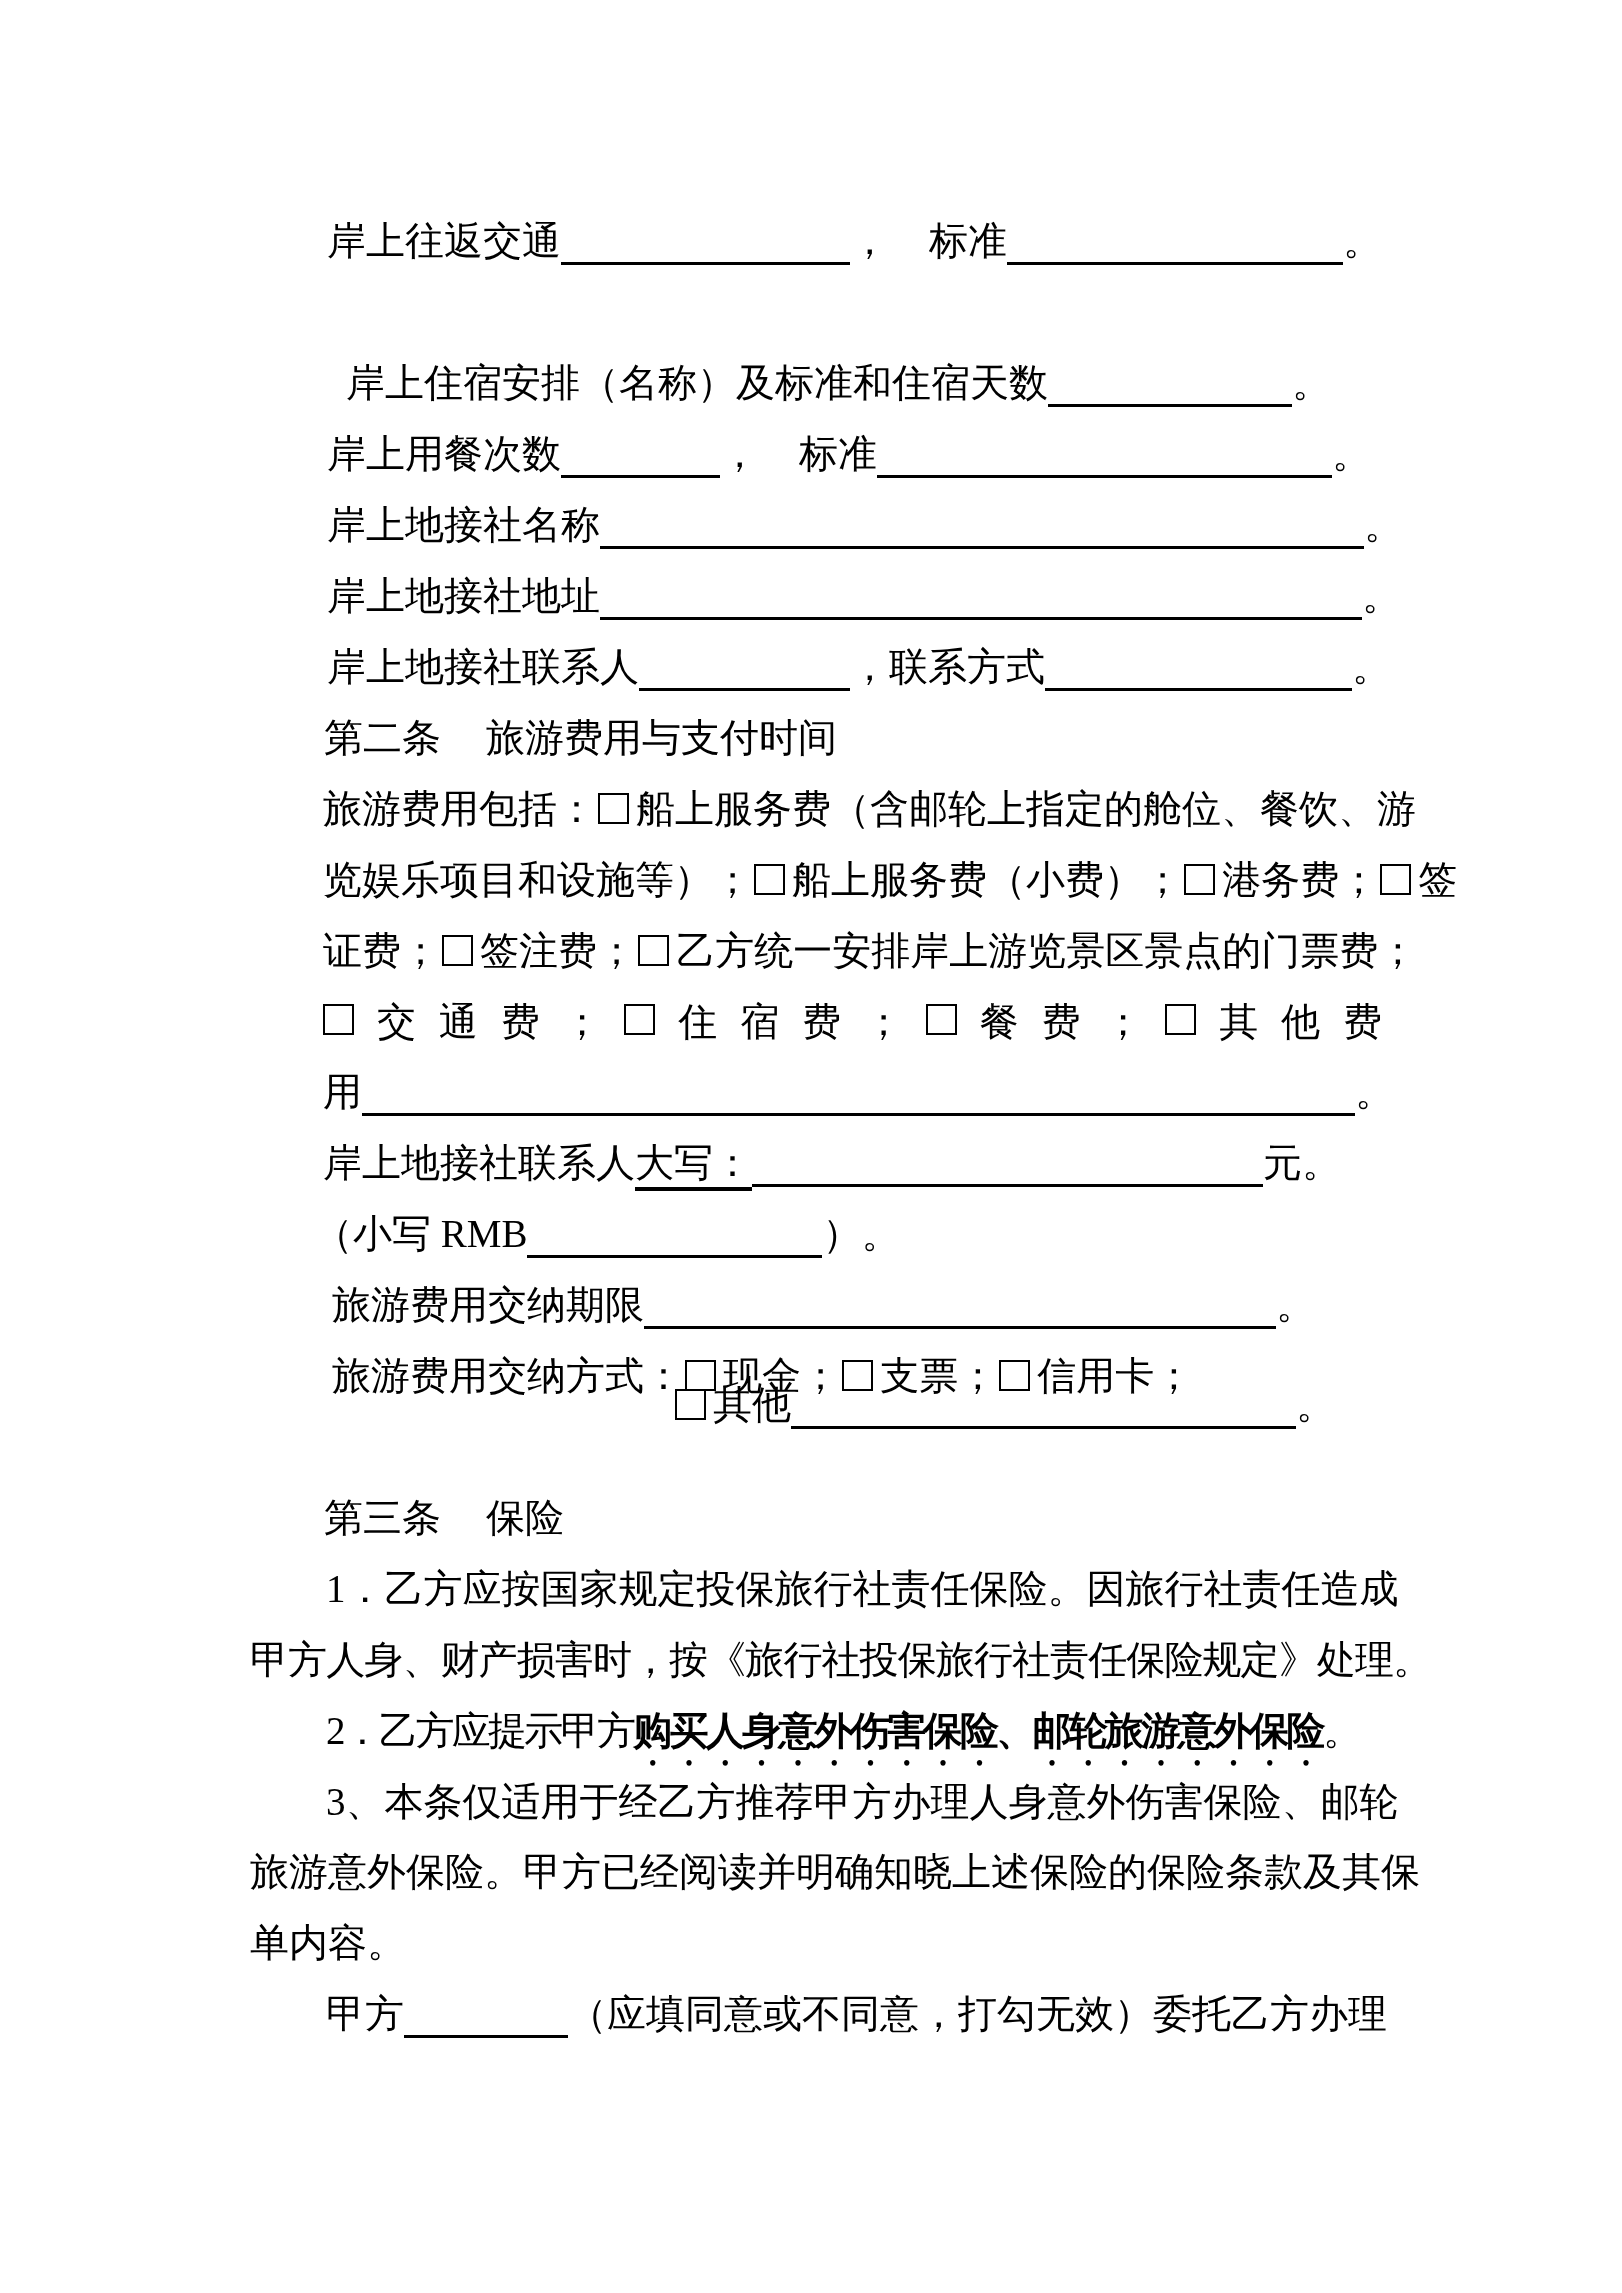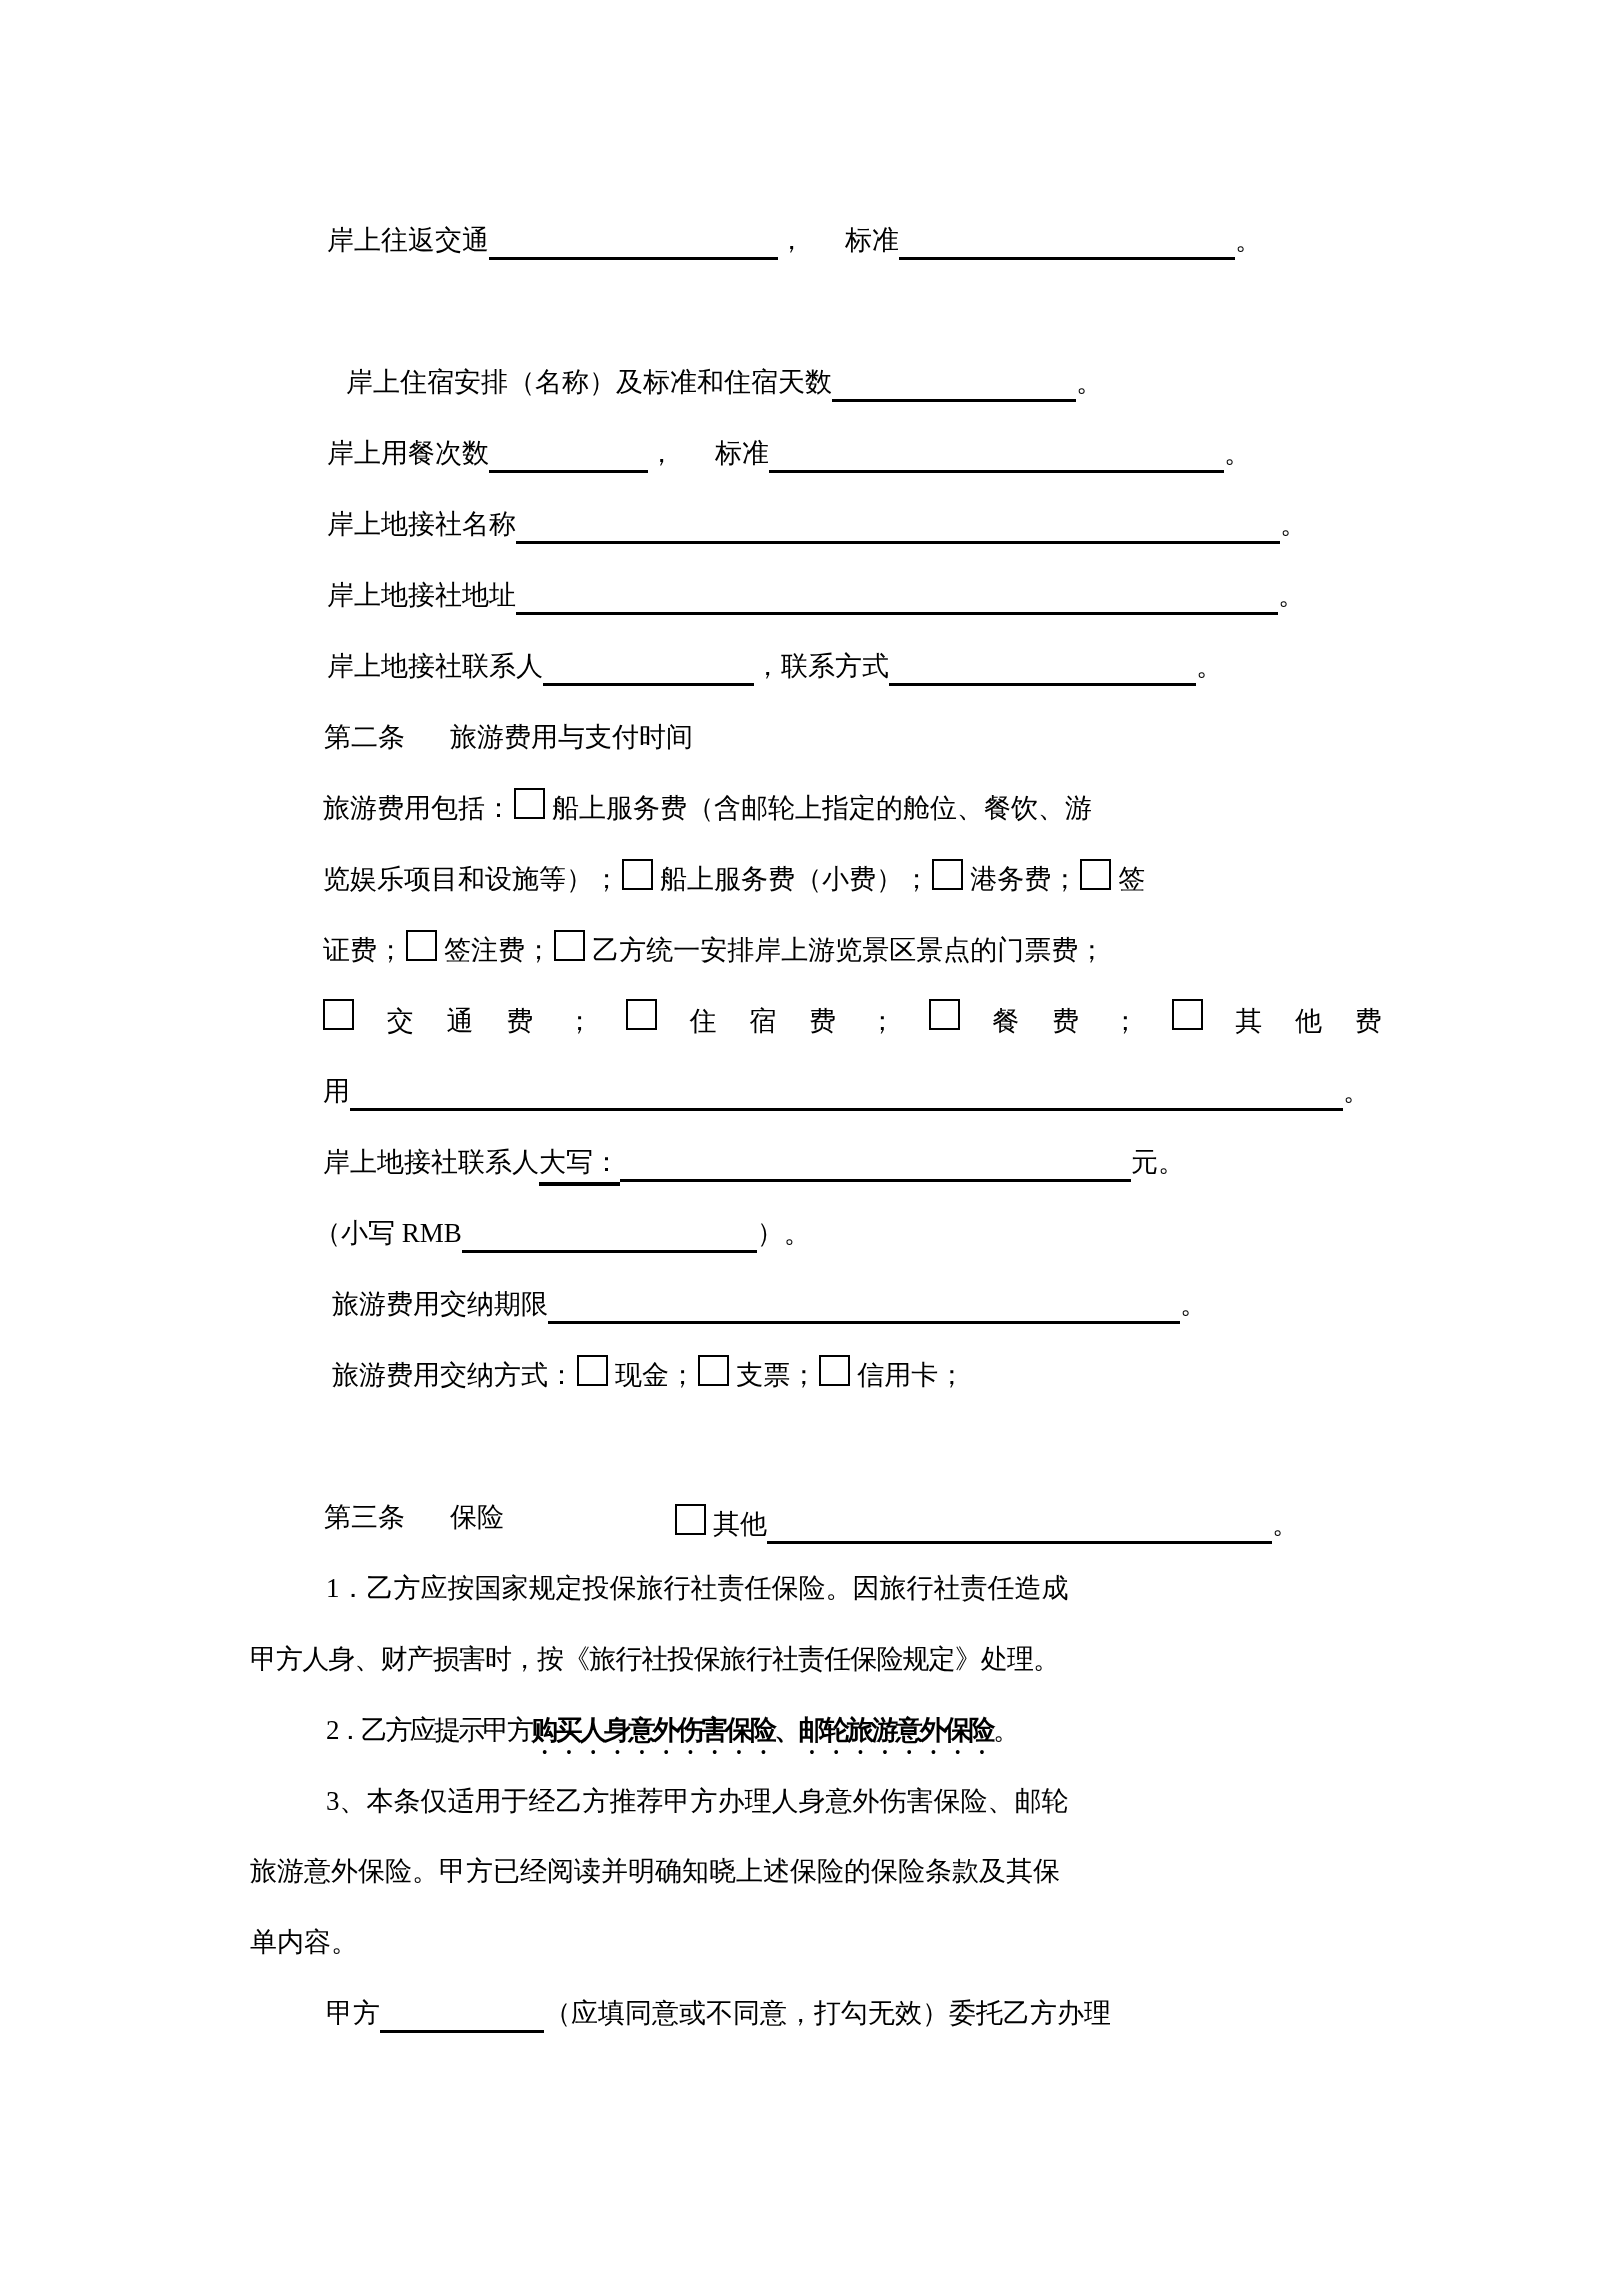--- a/index.html
+++ b/index.html
@@ -1,18 +1,18 @@
 <!DOCTYPE html>
 <html style="font-size:14.5px"><head>
 <meta charset="utf-8">
 <style>
   html,body{margin:0;padding:0;background:#ffffff;}
   .page{position:relative;width:1623px;height:2294px;background:#ffffff;color:#000;
         font-family:"Liberation Serif","DejaVu Serif",serif;overflow:hidden;}
-  .row{position:absolute;font-size:27px;line-height:51px;height:51px;white-space:pre;color:#000;}
+  .row{position:absolute;font-size:39px;line-height:51px;height:51px;white-space:pre;color:#000;}
   .row.spread{display:flex;justify-content:space-between;align-items:baseline;white-space:normal;}
   .tx{display:inline;}
   .cb{display:inline-block;width:31px;height:31px;border:2.7px solid #000;box-sizing:border-box;
       vertical-align:-1.8px;margin:0 7.3px 0 1.8px;background:#fff;}
   .row.spread .cb{margin:0;}
   .bl{display:inline-block;height:0;border-bottom:3.6px solid #000;vertical-align:-11px;}
   .sp{display:inline-block;height:0.9px;}
   .ul{text-decoration:underline;text-decoration-thickness:3.6px;text-underline-offset:11px;}
   .em{font-weight:bold;
       -webkit-text-emphasis:filled dot;-webkit-text-emphasis-position:under right;
@@ -50,21 +50,21 @@
       <span class="cb"></span>
       <span class="tx">其</span>
       <span class="tx">他</span>
       <span class="tx">费</span>
     </div>
     <div class="row" style="top: 1066px; left: 323px;"><span class="tx">用</span><span class="bl" style="width: 993px;"></span><span class="tx">。</span></div>
     <div class="row" style="top: 1137px; left: 323px;"><span class="tx">岸上地接社联系人</span><span class="ul">大写：</span><span class="bl" style="width: 511px;"></span><span class="tx">元。</span></div>
     <div class="row" style="top: 1208px; left: 314px;"><span class="tx">（小写 RMB</span><span class="bl" style="width: 295px;"></span><span class="tx">）。</span></div>
     <div class="row" style="top: 1279px; left: 332px;"><span class="tx">旅游费用交纳期限</span><span class="bl" style="width: 632px;"></span><span class="tx">。</span></div>
     <div class="row" style="top: 1350px; left: 332px;"><span class="tx">旅游费用交纳方式：</span><span class="cb"></span><span class="tx">现金；</span><span class="cb"></span><span class="tx">支票；</span><span class="cb"></span><span class="tx">信用卡；</span></div>
-    <div class="row" style="top: 1499px; left: 673px; text-align: center;"><span class="cb"></span><span class="tx">其他</span><span class="bl" style="width: 505px;"></span><span class="tx">。</span></div>
+    <div class="row" style="top: 1379px; left: 673px; text-align: center;"><span class="cb"></span><span class="tx">其他</span><span class="bl" style="width: 505px;"></span><span class="tx">。</span></div>
     <div class="row" style="top: 1492px; left: 324px;"><span class="tx">第三条</span><span class="sp" style="width: 45px;"></span><span class="tx">保险</span></div>
     <div class="row" style="top: 1563px; left: 326px;"><span class="tx">1．乙方应按国家规定投保旅行社责任保险。因旅行社责任造成</span></div>
     <div class="row" style="top: 1634px; left: 250px; letter-spacing: -0.9px;"><span class="tx">甲方人身、财产损害时，按《旅行社投保旅行社责任保险规定》处理。</span></div>
     <div class="row" style="top: 1705px; left: 326px; letter-spacing: -2.7px;"><span class="tx">2．乙方应提示甲方</span><span class="em">购买人身意外伤害保险、邮轮旅游意外保险</span><span class="tx">。</span></div>
     <div class="row" style="top: 1776px; left: 326px; text-align: right;"><span class="tx">3、本条仅适用于经乙方推荐甲方办理人身意外伤害保险、邮轮</span></div>
     <div class="row" style="top: 1846px; left: 250px;"><span class="tx">旅游意外保险。甲方已经阅读并明确知晓上述保险的保险条款及其保</span></div>
     <div class="row" style="top: 1917px; left: 250px;"><span class="tx">单内容。</span></div>
     <div class="row" style="top: 1988px; left: 326px;"><span class="tx">甲方</span><span class="bl" style="width: 164px;"></span><span class="tx">（应填同意或不同意，打勾无效）委托乙方办理</span></div>
   </div>
 

